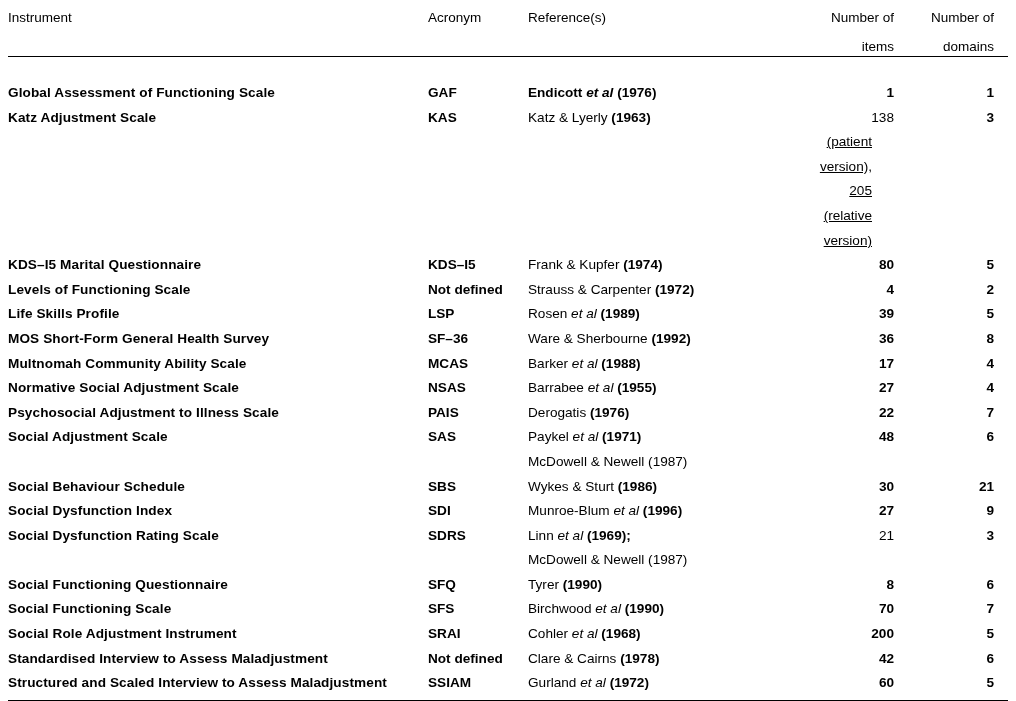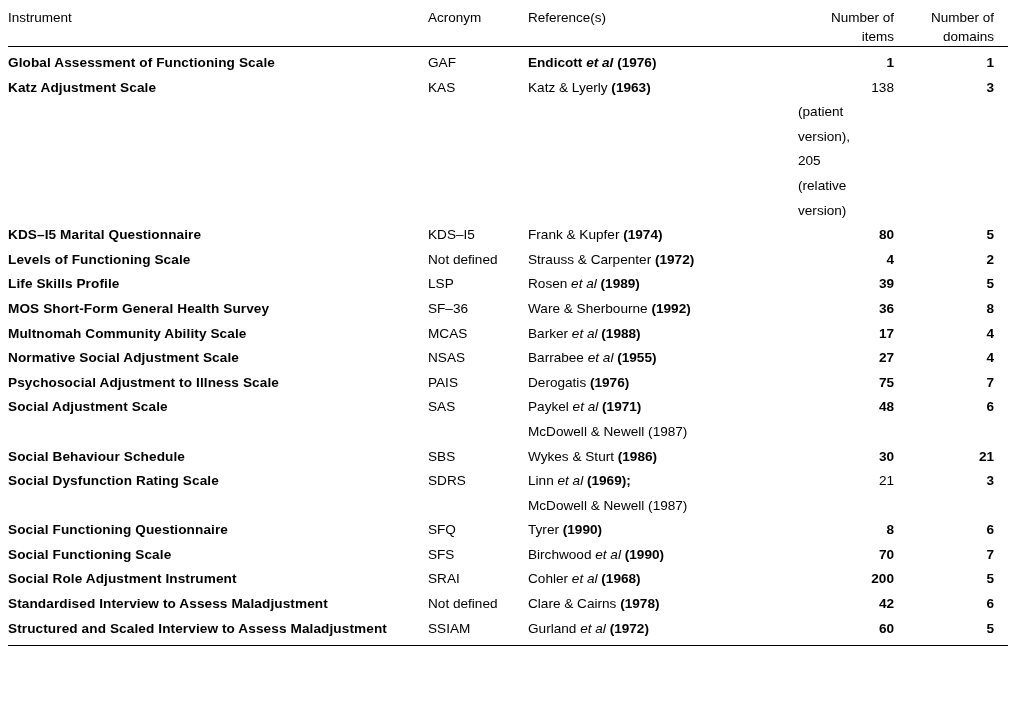--- a/index.html
+++ b/index.html
@@ -46,61 +46,63 @@
     line-height: 19px;
     padding-bottom: 2px;
     vertical-align: top;
   }
   thead th.num {
     text-align: right;
     padding-right: 14px;
   }
   thead th .hdr-line2 {
     display: block;
+    margin-top: 10px;
   }
   .rule-head {
     border-bottom: 1.6px solid #000;
   }
   .rule-bottom {
     border-bottom: 1.6px solid #000;
   }
   thead tr.head-row th {
     padding-top: 8px;
   }
   tbody td {
     line-height: 24.6px;
     height: 24.6px;
     font-size: 13.6px;
   }
   tbody td.instrument {
     font-weight: bold;
     letter-spacing: 0.1px;
   }
   tbody td.acronym {
-    font-weight: normal;
+    font-weight: bold;
     margin-left: 34px;
   }
   tbody td.reference {
     font-weight: normal;
   }
   tbody td.num {
     text-align: right;
     padding-right: 14px;
     font-weight: bold;
   }
   tbody td.num.plain {
     font-weight: normal;
   }
   tbody td.center-wrap {
-    text-align: left;
+    text-align: right;
     padding-right: 36px;
     font-weight: normal;
+    text-decoration: underline;
   }
   tbody tr.first-body td {
-    padding-top: 4px;
+    padding-top: 24px;
   }
   tbody tr.last-body td {
     padding-bottom: 4px;
   }
   .bold { font-weight: bold; }
   .ital { font-style: italic; margin-top: 21px; }
   .sub-line {
     display: block;
   }
 </style>
@@ -231,21 +233,21 @@
         <td class="num">27</td>
         <td class="num">4</td>
       </tr>
 
       <tr>
         <td class="instrument">Psychosocial Adjustment to Illness Scale</td>
         <td class="acronym">PAIS</td>
         <td class="reference">
           <span>Derogatis</span> <span class="bold">(1976)</span>
         </td>
-        <td class="num">75</td>
+        <td class="num">22</td>
         <td class="num">7</td>
       </tr>
 
       <tr>
         <td class="instrument">Social Adjustment Scale</td>
         <td class="acronym">SAS</td>
         <td class="reference">
           <span>Paykel</span> <span class="ital">et al</span> <span class="bold">(1971)</span>
         </td>
         <td class="num">48</td>
@@ -263,20 +265,29 @@
       <tr>
         <td class="instrument">Social Behaviour Schedule</td>
         <td class="acronym">SBS</td>
         <td class="reference">
           <span>Wykes &amp; Sturt</span> <span class="bold">(1986)</span>
         </td>
         <td class="num">30</td>
         <td class="num">21</td>
       </tr>
 
+      <tr>
+        <td class="instrument">Social Dysfunction Index</td>
+        <td class="acronym">SDI</td>
+        <td class="reference">
+          <span>Munroe-Blum</span> <span class="ital">et al</span> <span class="bold">(1996)</span>
+        </td>
+        <td class="num">27</td>
+        <td class="num">9</td>
+      </tr>
 
       <tr>
         <td class="instrument">Social Dysfunction Rating Scale</td>
         <td class="acronym">SDRS</td>
         <td class="reference">
           <span>Linn</span> <span class="ital">et al</span> <span class="bold">(1969);</span>
         </td>
         <td class="num plain">21</td>
         <td class="num">3</td>
       </tr>

